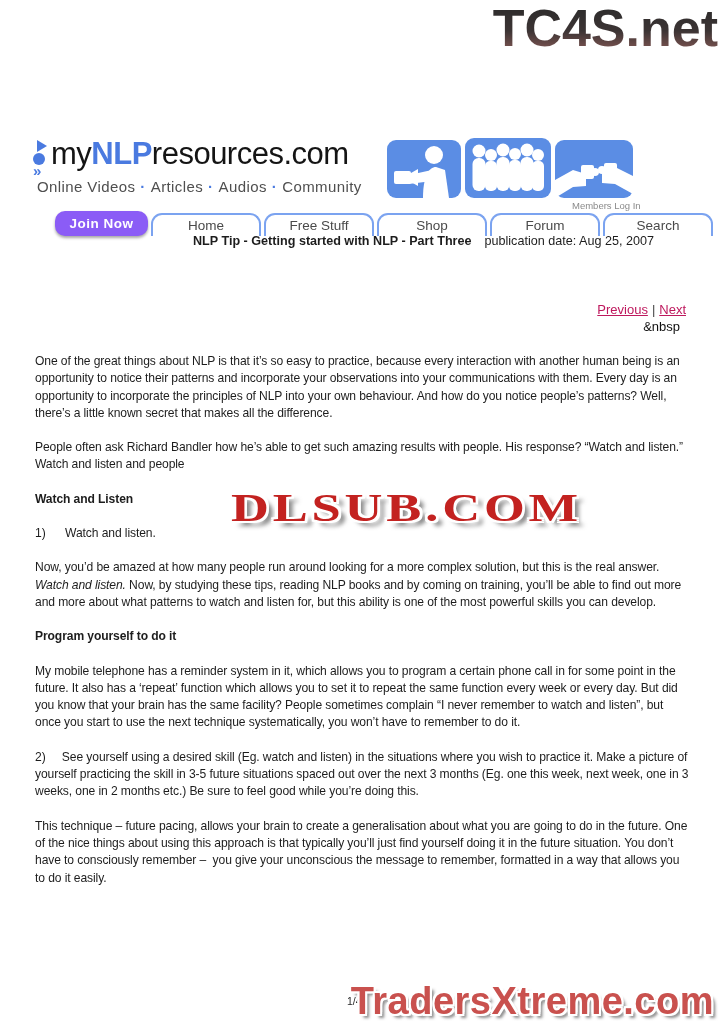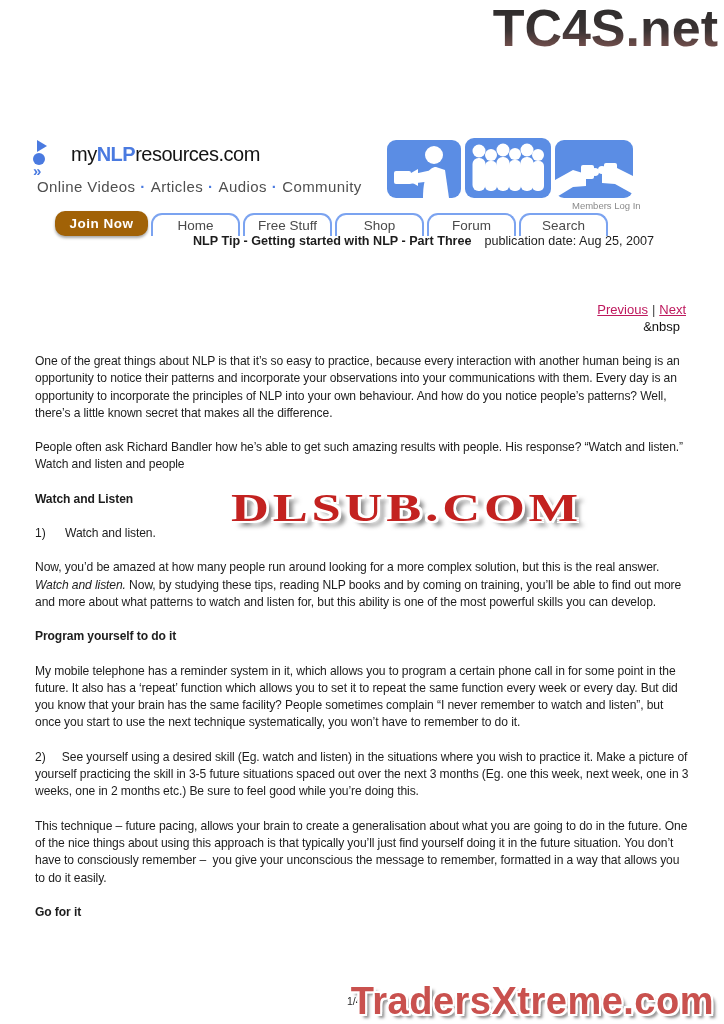--- a/index.html
+++ b/index.html
@@ -18,41 +18,41 @@
     -webkit-text-fill-color:transparent; color:#3a3a3a;
   }
 
   
   .brand { position:absolute; left:33px; top:137px; }
   .brand-row { display:flex; align-items:flex-start; }
   .bicon { display:flex; flex-direction:column; align-items:flex-start; margin:3px 4px 0 0; }
   .tri { width:0; height:0; border-left:10px solid #4a7ae0; border-top:6px solid transparent; border-bottom:6px solid transparent; margin-left:4px; margin-bottom:1px;}
   .cir { width:12px; height:12px; border-radius:50%; background:#4a7ae0; margin-bottom:0px;}
   .ff  { color:#4a7ae0; font-weight:bold; font-size:15px; line-height:11px; letter-spacing:-2px;}
-  .logotext { font-size:20px; letter-spacing:-0.5px; color:#141414; line-height:34px;margin-left:20px;}
+  .logotext { font-size:31px; letter-spacing:-0.5px; color:#141414; line-height:34px;}
   .logotext .accent { color:#4a7ae0; font-weight:bold; }
   .tagline { font-size:15px; color:#4f4f4f; letter-spacing:0.4px; margin-top:2px; margin-left:4px;}
   .tagline .dot { color:#4a7ae0; margin:0 5px; font-weight:bold;}
 
   
   .banner { position:absolute; left:387px; top:138px; display:flex; gap:4px; align-items:flex-end;}
   .banner svg { display:block; }
   .members { position:absolute; top:200px; left:572px; font-size:9.5px; color:#8a8a8a; }
 
   
   .navrow { position:absolute; top:211px; left:55px; display:flex; gap:3px; align-items:flex-end; }
   .join {
-    width:93px; height:25px; background:#a16207; color:#fff; font-weight:bold;
+    width:93px; height:25px; background:#8b5cf6; color:#fff; font-weight:bold;
     font-size:13.5px; letter-spacing:0.5px; border-radius:10px;
     display:flex; align-items:center; justify-content:center;
     box-shadow:0 2px 3px rgba(0,0,0,0.35); cursor:pointer;
   }
   .tabs { display:flex; gap:3px; }
   .tab {
-    width:89px; height:23px; background:#fff; border:2px solid #7ba3f0; border-bottom:none;
+    width:110px; height:23px; background:#fff; border:2px solid #7ba3f0; border-bottom:none;
     border-radius:11px 11px 0 0; color:#4a4a4a; font-size:13.5px;
     display:flex; align-items:center; justify-content:center; cursor:pointer;
   }
 
   
   .titleline { position:absolute; top:234px; left:193px; font-size:12.6px; white-space:nowrap;}
   .titleline .t { font-weight:bold; }
   .titleline .d { margin-left:13px; }
 
   
@@ -174,19 +174,18 @@
 <div class="article">
     <div class="blk p"><span>One of the great things about NLP is that it’s so easy to practice, because every interaction with another human being is an opportunity to notice their patterns and incorporate your observations into your communications with them. Every day is an opportunity to incorporate the principles of NLP into your own behaviour. And how do you notice people’s patterns? Well, there’s a little known secret that makes all the difference.</span></div>
     <div class="blk p"><span>People often ask Richard Bandler how he’s able to get such amazing results with people. His response? “Watch and listen.” Watch and listen and people</span></div>
     <div class="blk h"><span>Watch and Listen</span></div>
     <div class="blk p"><span>1)      Watch and listen.</span></div>
     <div class="blk p"><span>Now, you’d be amazed at how many people run around looking for a more complex solution, but this is the real answer. </span><span class="it">Watch and listen.</span><span> Now, by studying these tips, reading NLP books and by coming on training, you’ll be able to find out more and more about what patterns to watch and listen for, but this ability is one of the most powerful skills you can develop.</span></div>
     <div class="blk h"><span>Program yourself to do it</span></div>
     <div class="blk p"><span>My mobile telephone has a reminder system in it, which allows you to program a certain phone call in for some point in the future. It also has a ‘repeat’ function which allows you to set it to repeat the same function every week or every day. But did you know that your brain has the same facility? People sometimes complain “I never remember to watch and listen”, but once you start to use the next technique systematically, you won’t have to remember to do it.</span></div>
     <div class="blk p"><span>2)     See yourself using a desired skill (Eg. watch and listen) in the situations where you wish to practice it. Make a picture of yourself practicing the skill in 3-5 future situations spaced out over the next 3 months (Eg. one this week, next week, one in 3 weeks, one in 2 months etc.) Be sure to feel good while you’re doing this.</span></div>
     <div class="blk p"><span>This technique – future pacing, allows your brain to create a generalisation about what you are going to do in the future. One of the nice things about using this approach is that typically you’ll just find yourself doing it in the future situation. You don’t have to consciously remember –  you give your unconscious the message to remember, formatted in a way that allows you to do it easily.</span></div>
-    <div class="blk h"><span>Go for it</span></div>
   </div>
 
 <div class="dlsub">DLSUB.COM</div>
 
 <div class="pagefoot">1/4</div>
 <div class="tradersx">TradersXtreme.com</div>
 
 </body></html>

